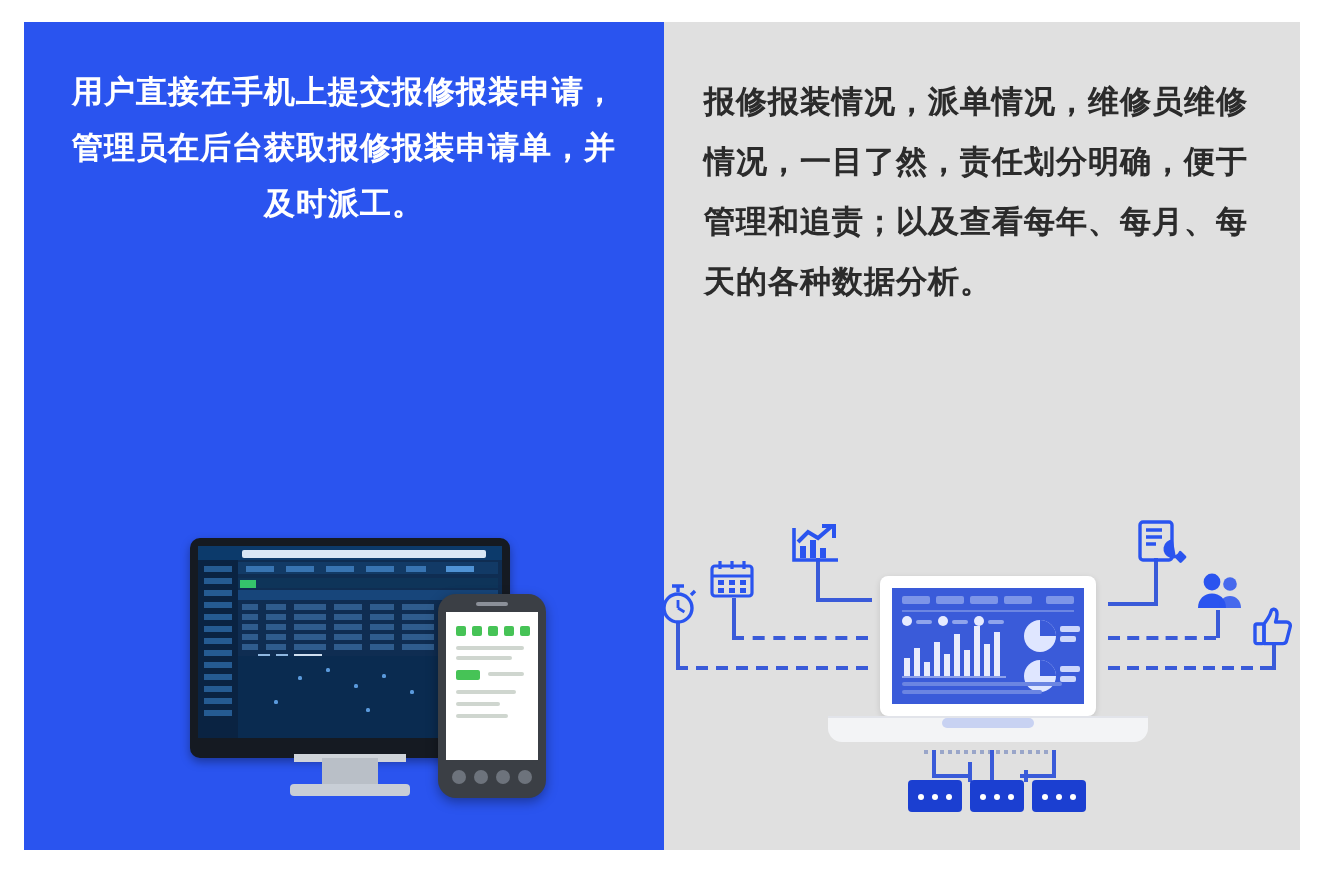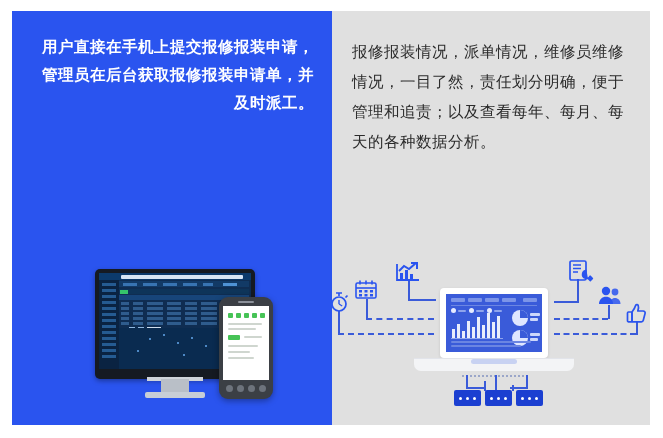--- a/index.html
+++ b/index.html
@@ -23,38 +23,38 @@
     letter-spacing:2px;
     padding-top:28px;
   }
   .panel-left .head .l1{display:block;letter-spacing:5px;}
   .panel-left .head .l2{display:block;letter-spacing:2px;}
   .panel-left .body{
     color:#ffffff;
     font-size:15.5px;line-height:28px;font-weight:700;
     letter-spacing:0.5px;
     padding:22px 18px 0 18px;
-    text-align:right;
+    text-align:center;
   }
 
   
   .panel-right{
     position:absolute;left:332px;top:11px;width:318px;height:414px;
     background:#e0e0e0;
     overflow:hidden;
   }
   .panel-right .head{
     text-align:center;color:#2b2b2b;
     font-size:21px;line-height:31px;font-weight:400;
     letter-spacing:4px;
     padding-top:45px;
   }
   .panel-right .body{
     color:#2b2b2b;
-    font-size:15.5px;line-height:30px;font-weight:400;
+    font-size:15.5px;line-height:30px;font-weight:700;
     letter-spacing:0.5px;
     padding:26px 18px 0 20px;
     text-align:left;
   }
 
   
   .illus-left{position:absolute;left:0;top:248px;width:320px;height:166px;}
 
   .mon-wrap{position:absolute;left:83px;top:10px;width:160px;height:118px;}
   .mon-bezel{

